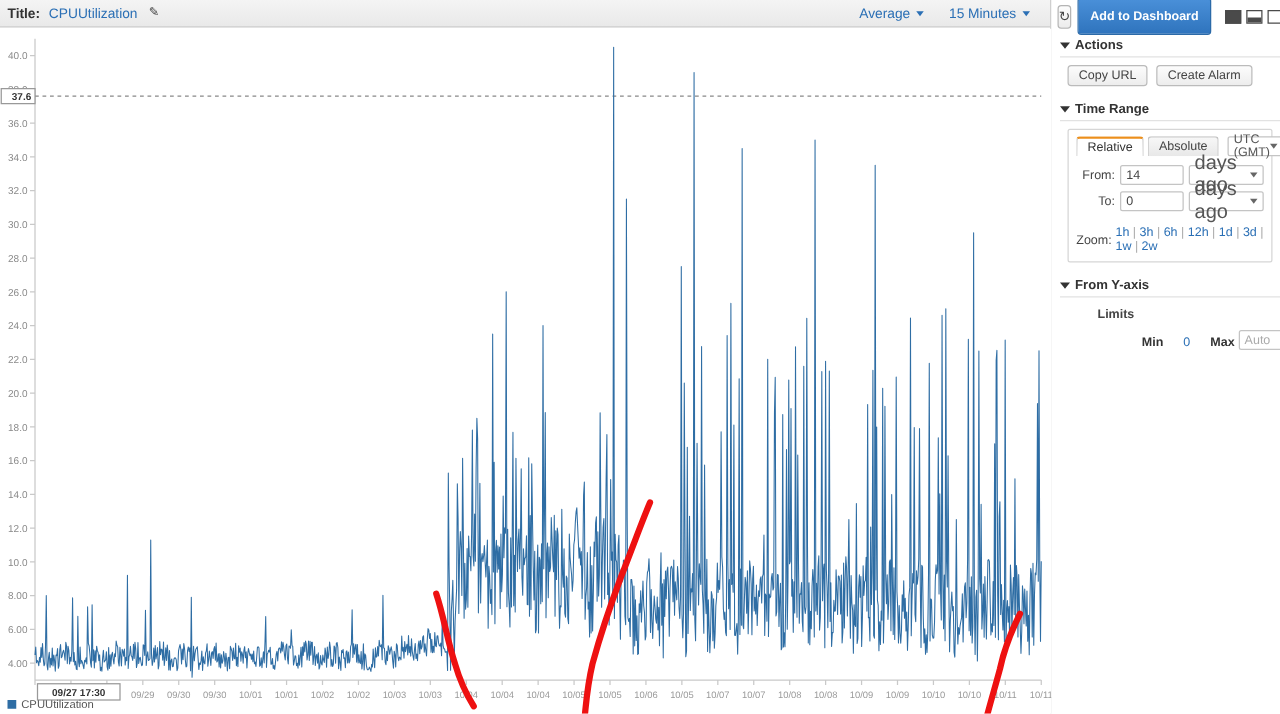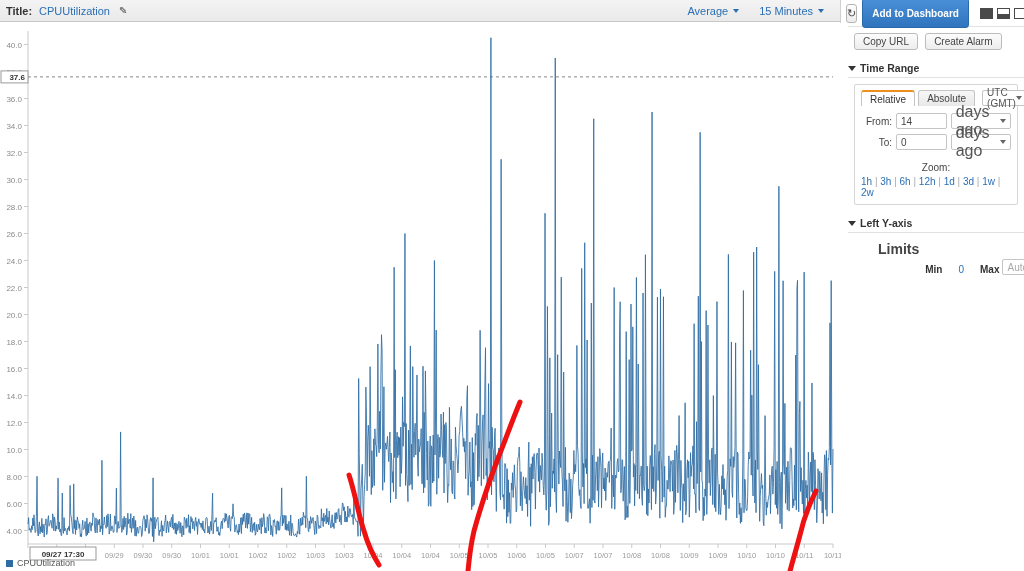--- a/index.html
+++ b/index.html
@@ -208,31 +208,31 @@
     border: 1px solid #c4c4c4;
     border-radius: 2px;
     background: #fff;
     font-size: 16px; color: #555;
     padding: 0 4px;
     display: flex; align-items: center; justify-content: space-between;
     cursor: pointer;
   }
   .zoom-row {
     display: flex; align-items: center; gap: 3px;
-    font-size: 10px; color: #444; margin-top: 12px; flex-direction: column;
+    font-size: 10px; color: #444; margin-top: 12px;
   }
   .zoom-link { color: #2a6fb5; cursor: pointer; }
   .zoom-sep { color: #aaa; }
 
   
   .limits-grid {
     display: flex; align-items: flex-start; gap: 6px;
     padding-left: 24px;
   }
-  .limits-caption { font-weight: bold; font-size: 14px; color: #444; padding-top: 2px; }
+  .limits-caption { font-weight: bold; font-size: 10px; color: #444; padding-top: 2px; }
   .lim-col { display: flex; flex-direction: row; gap: 3px; align-items: flex-end; }
   .lim-head { display: flex; align-items: center; gap: 16px; }
   .lim-title { font-weight: bold; font-size: 10px; color: #333; }
   .lim-zero { color: #2a6fb5; font-size: 10px; }
   .lim-inputs { display: flex; gap: 6px; margin-top: 20px; }
   .lim-input {
     width: 52px; height: 16px;
     border: 1px solid #c4c4c4;
     border-radius: 2px; background: #fff;
     font-size: 10px; color: #aaa;
@@ -400,20 +400,24 @@
       </div>
       <div class="primary-btn">Add to Dashboard</div>
       <div class="layout-icons">
         <div class="layout-icon solid"></div>
         <div class="layout-icon split"></div>
         <div class="layout-icon"></div>
       </div>
     </div>
 
     <div class="section">
+      <div class="section-header">
+        <span class="tri-down"></span>
+        <span>Actions</span>
+      </div>
       <div class="section-body">
         <div class="btn-row">
           <div class="sec-btn">Copy URL</div>
           <div class="sec-btn">Create Alarm</div>
         </div>
       </div>
     </div>
 
     <div class="section">
       <div class="section-header">
@@ -453,21 +457,21 @@
             <span>Zoom:</span>
             <span id="zoom-links"><span class="zoom-link">1h</span><span class="zoom-sep"> | </span><span class="zoom-link">3h</span><span class="zoom-sep"> | </span><span class="zoom-link">6h</span><span class="zoom-sep"> | </span><span class="zoom-link">12h</span><span class="zoom-sep"> | </span><span class="zoom-link">1d</span><span class="zoom-sep"> | </span><span class="zoom-link">3d</span><span class="zoom-sep"> | </span><span class="zoom-link">1w</span><span class="zoom-sep"> | </span><span class="zoom-link">2w</span></span>
           </div>
         </div>
       </div>
     </div>
 
     <div class="section">
       <div class="section-header">
         <span class="tri-down"></span>
-        <span>Left Y-axis</span>
+        <span>From Y-axis</span>
       </div>
       <div class="section-body">
         <div class="limits-grid">
           <span class="limits-caption">Limits</span>
           <div class="lim-col">
             <div class="lim-head">
               <span class="lim-title">Min</span>
               <span class="lim-zero">0</span>
               <span class="lim-title">Max</span>
             </div>

